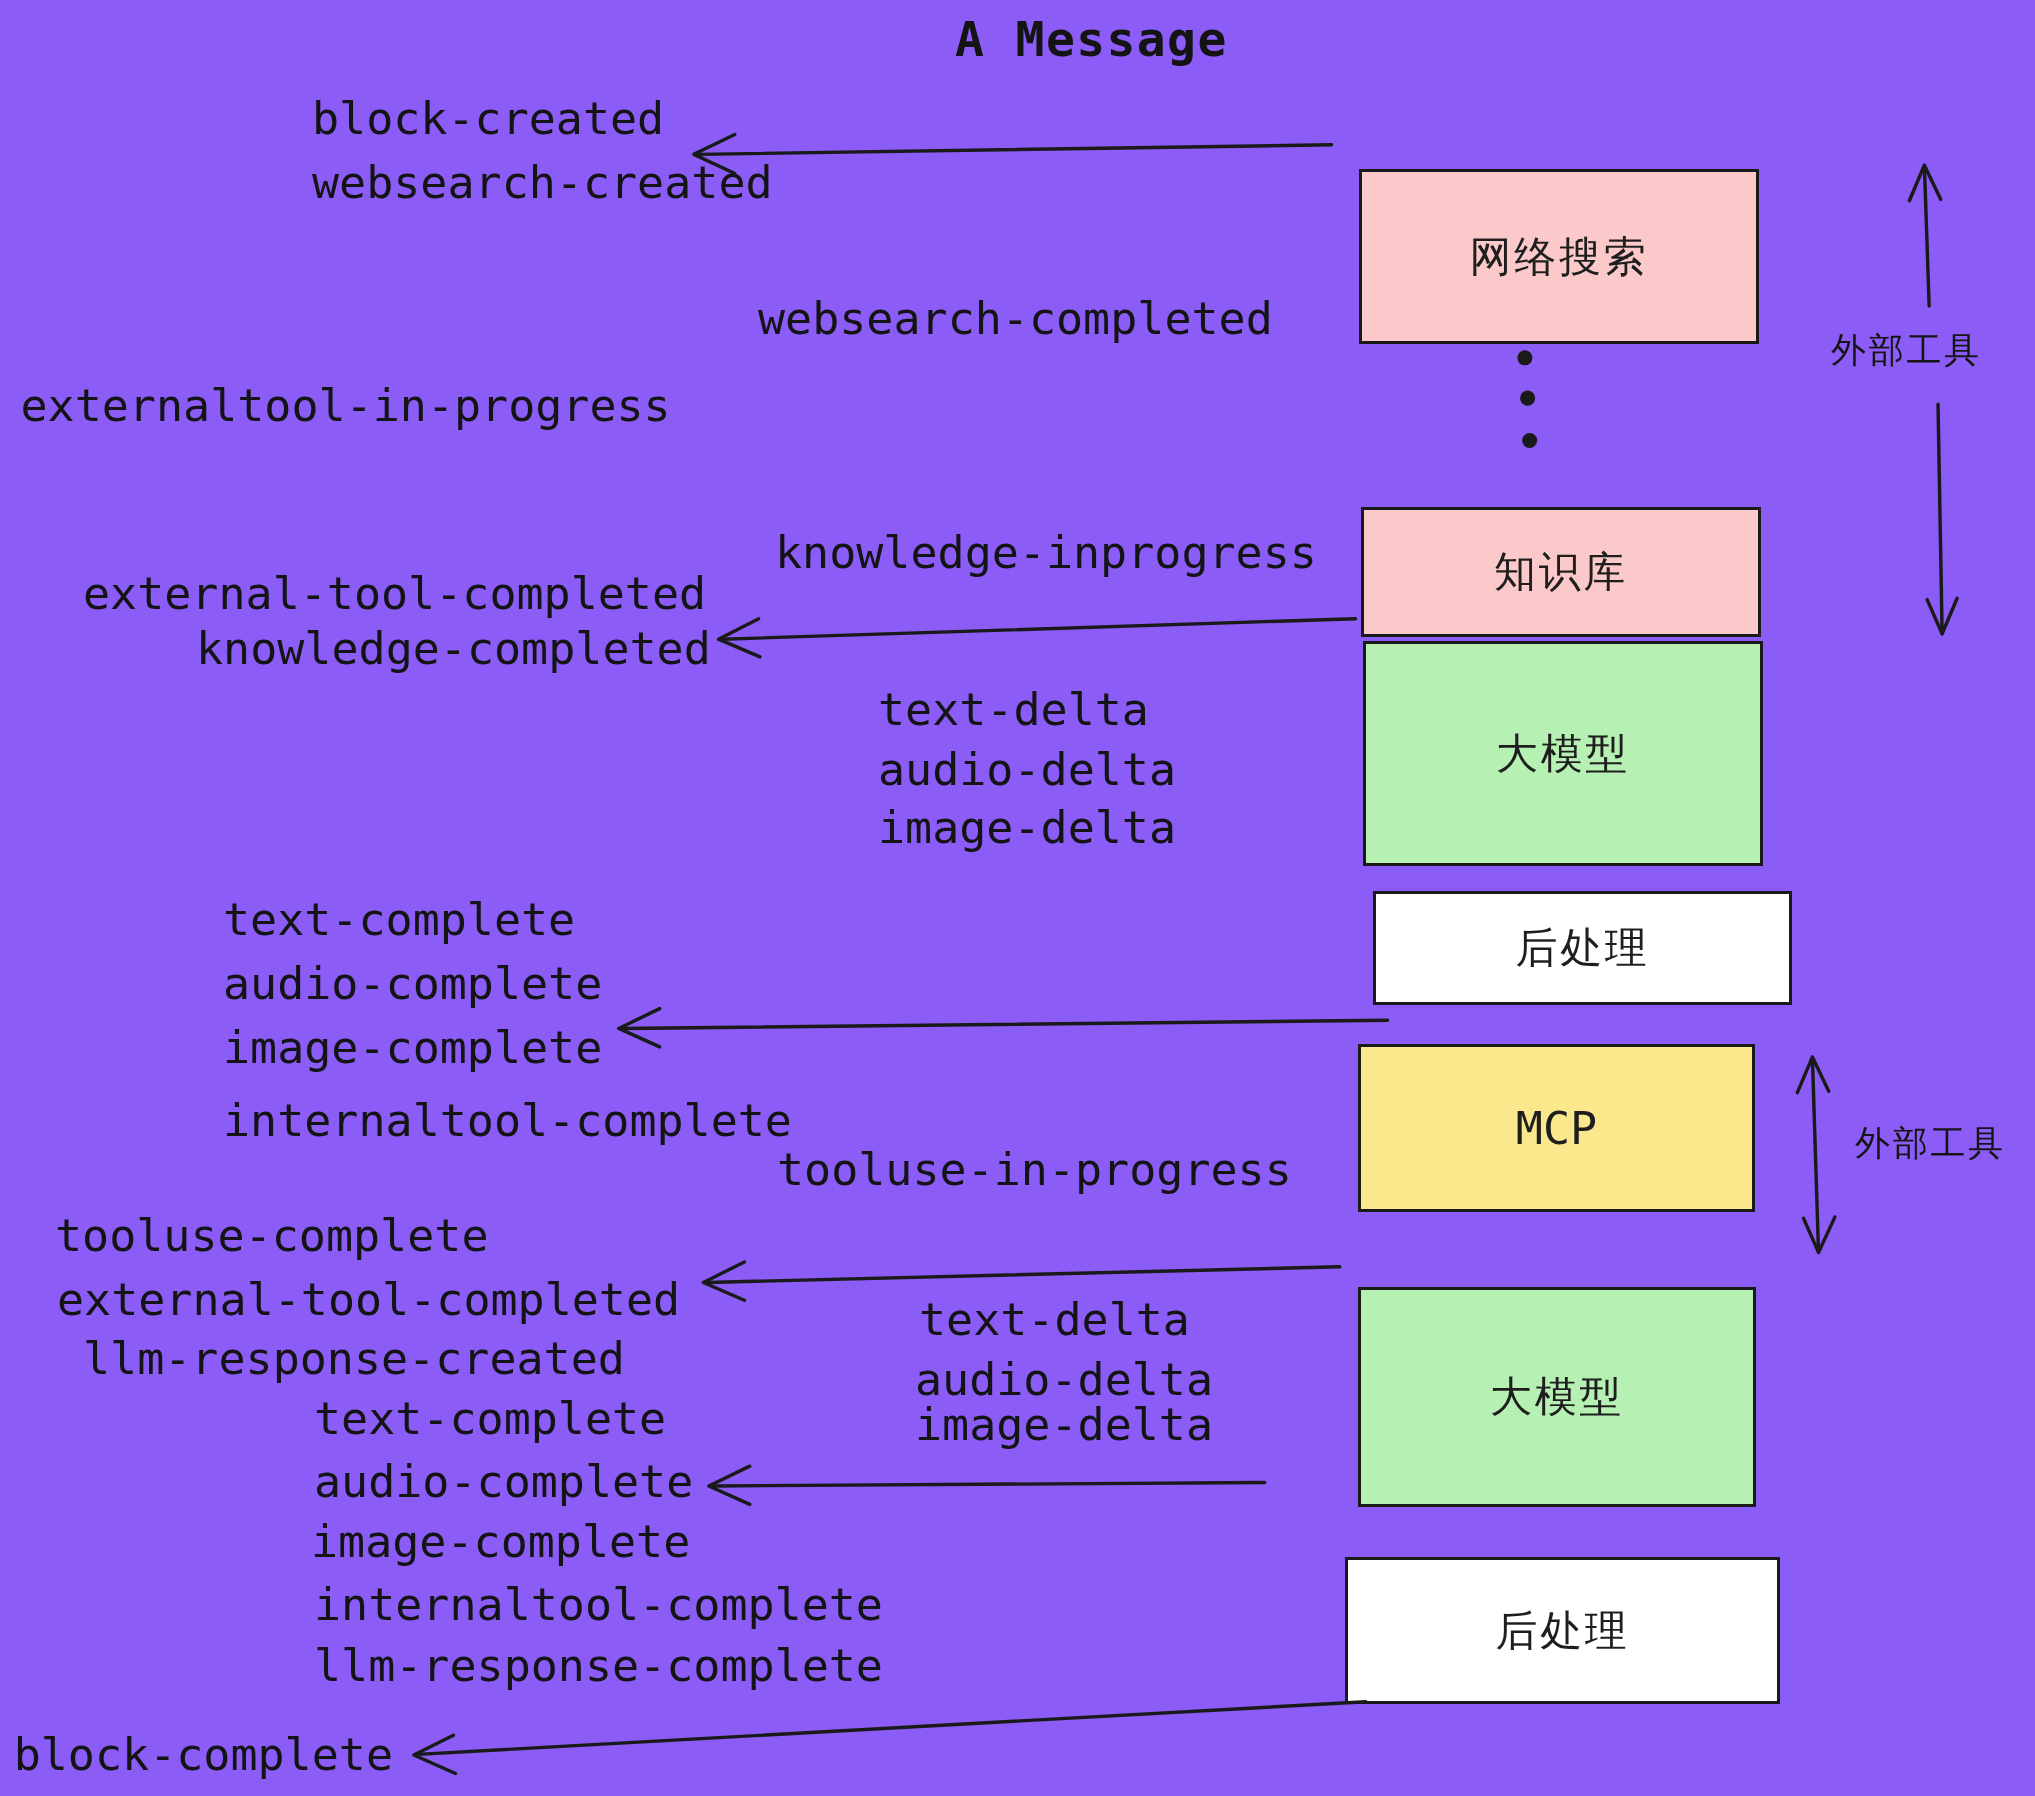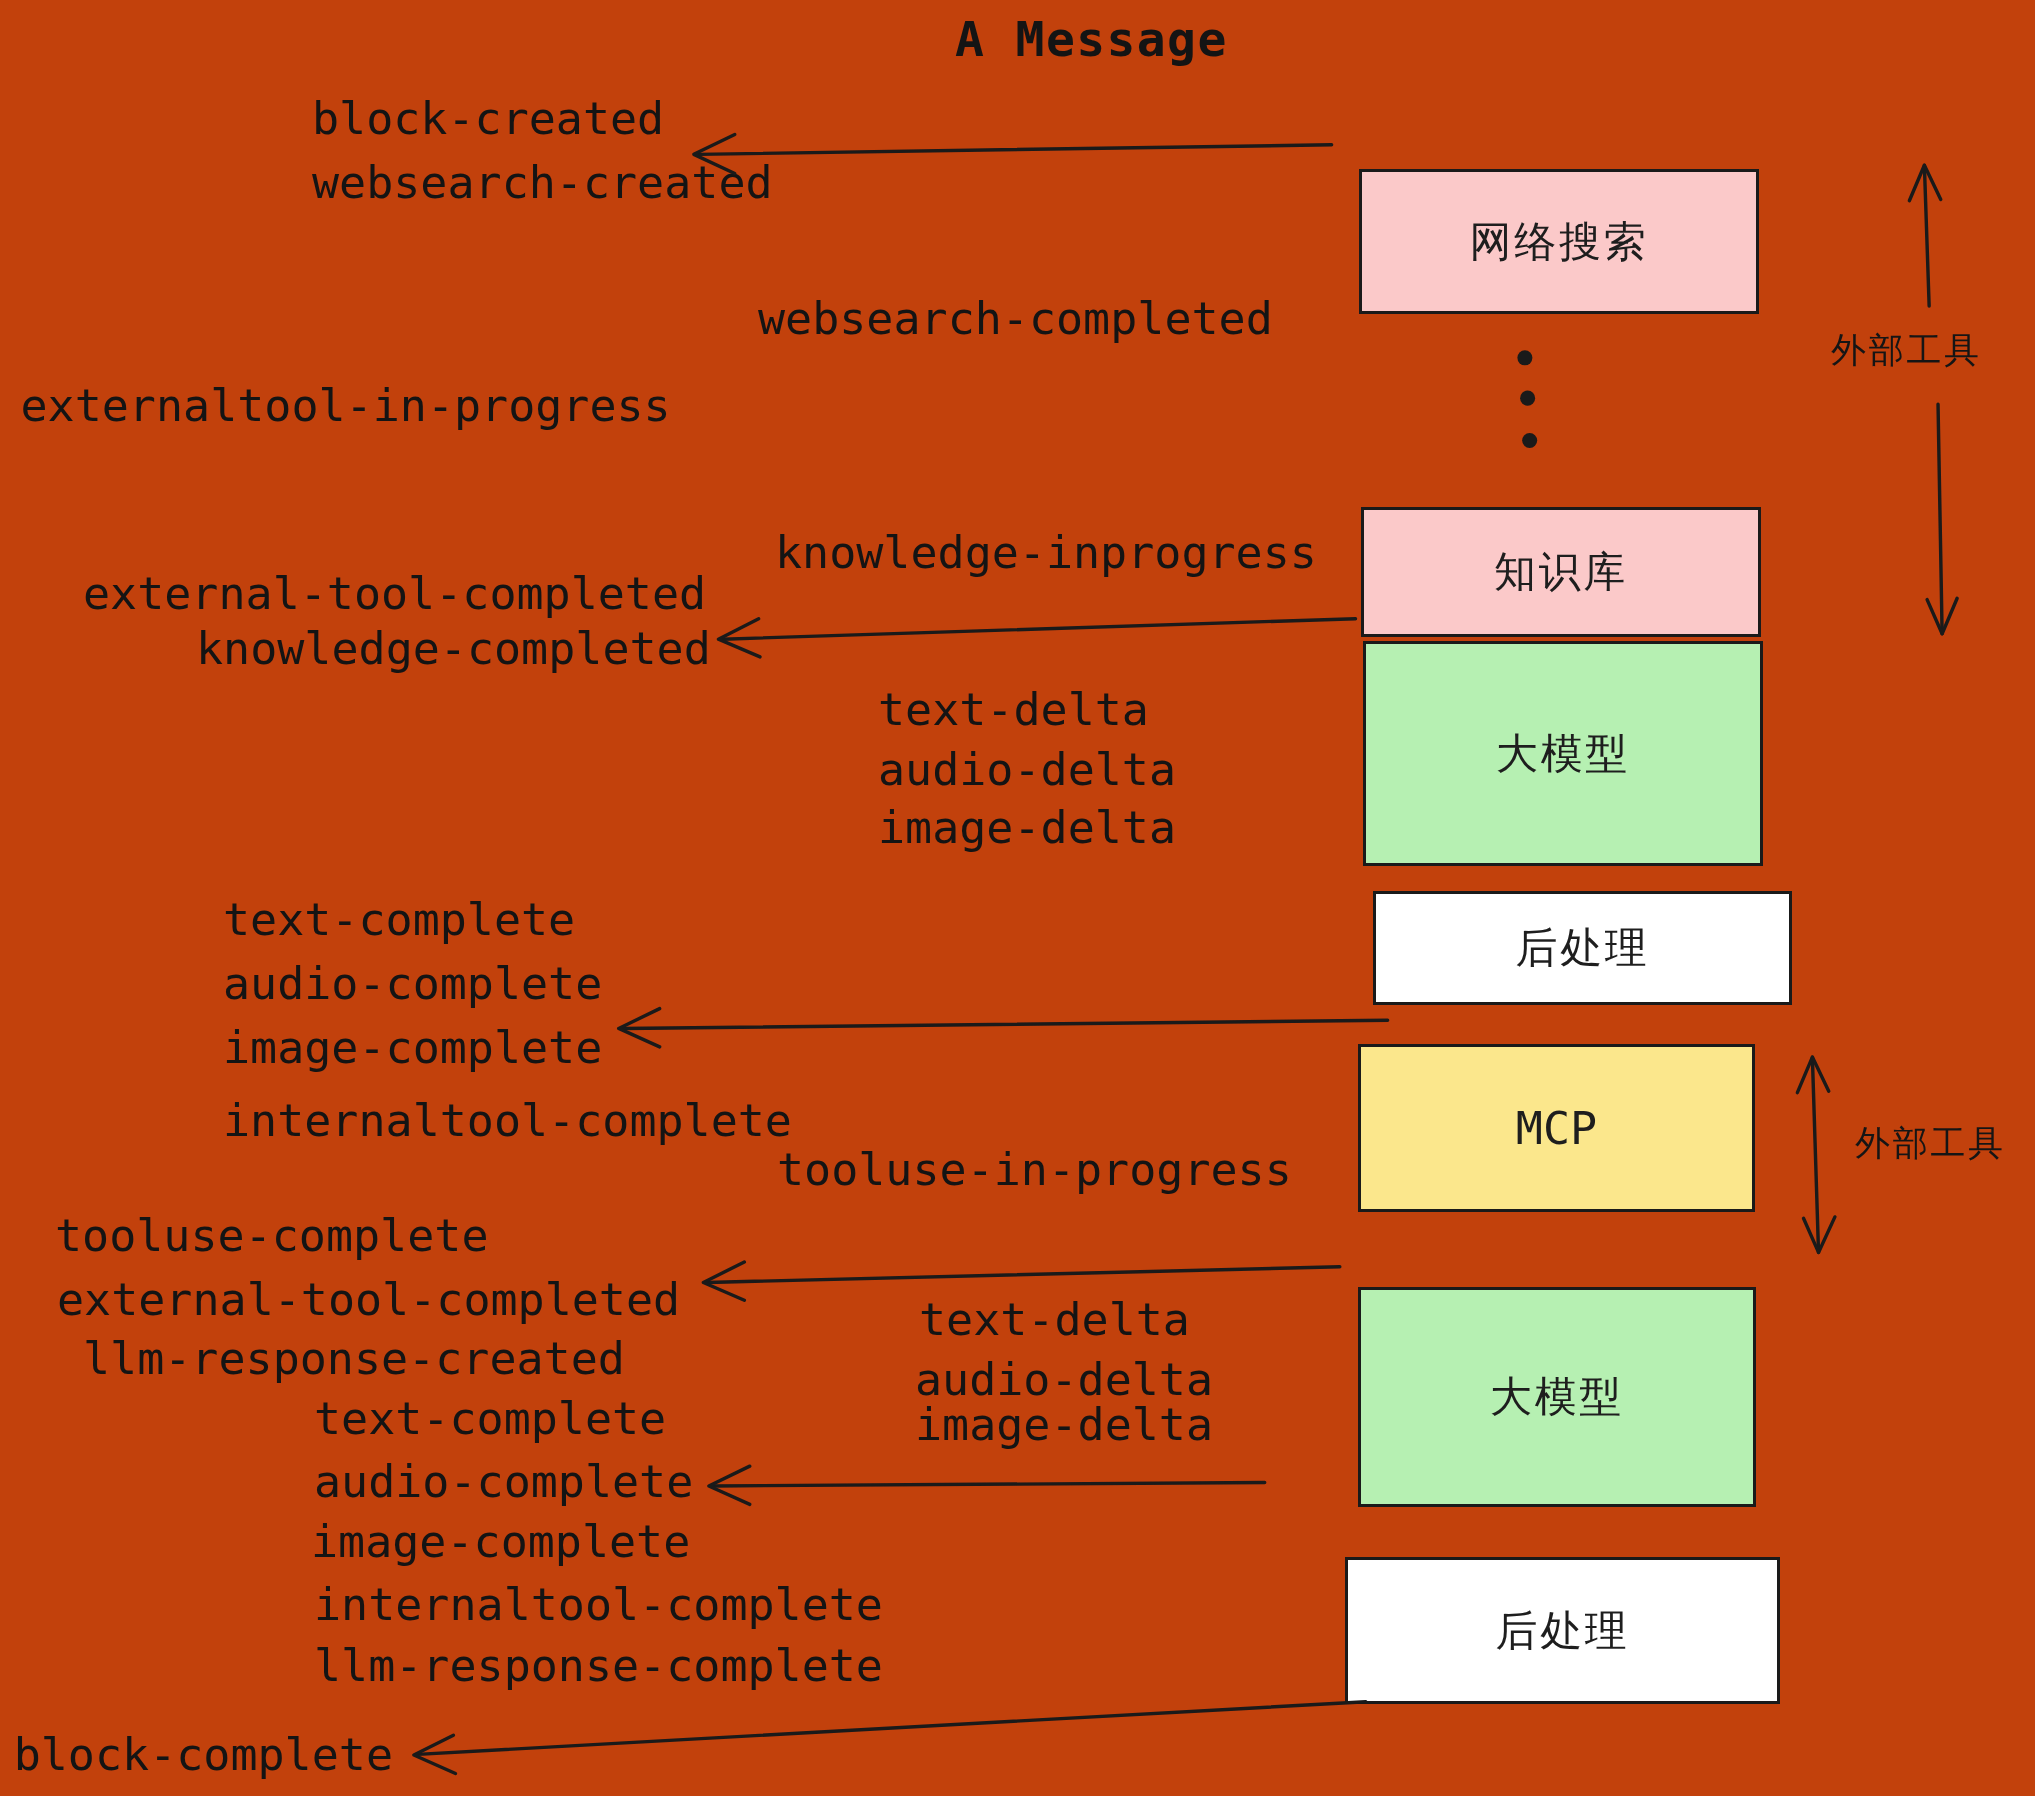--- a/index.html
+++ b/index.html
@@ -1,16 +1,16 @@
 <!DOCTYPE html>
 <html style="font-size:11px"><head>
 <meta charset="utf-8">
 <style>
   html,body{margin:0;padding:0;background:#ffffff;}
-  #stage{position:relative;width:2035px;height:1796px;background:#c2410c;overflow:hidden;
+  #stage{position:relative;width:2035px;height:1796px;background:#8b5cf6;overflow:hidden;
          font-family:"DejaVu Sans Mono","Liberation Mono",monospace;color:#141414;}
   .title{position:absolute;font-size:48px;line-height:51px;font-weight:bold;letter-spacing:1.4px;white-space:nowrap;}
   .ev{position:absolute;font-size:45px;line-height:56px;white-space:nowrap;font-weight:500;}
   .box{position:absolute;border:3.4px solid #1a1a1a;display:flex;align-items:center;justify-content:center;box-sizing:border-box;}
   .box .zh{font-family:"DejaVu Sans","Liberation Sans",sans-serif;font-size:42px;letter-spacing:2.7px;color:#1e1e1e;}
   .box .mono{font-size:45px;font-weight:500;color:#1e1e1e;}
   .pink{background:#fbc9c9;}
   .green{background:#b6f0b2;}
   .yellow{background:#fbe78c;}
   .white{background:#ffffff;}
@@ -49,21 +49,21 @@
   <div class="ev" style="left:758px;top:259px;margin-top:32px;">websearch-completed</div>
   <div class="ev" style="left:775px;top:525px;">knowledge-inprogress</div>
   <div class="ev" style="left:878px;top:682px;">text-delta</div>
   <div class="ev" style="left:878px;top:742px;">audio-delta</div>
   <div class="ev" style="left:878px;top:800px;">image-delta</div>
   <div class="ev" style="left:777px;top:1142px;">tooluse-in-progress</div>
   <div class="ev" style="left:919px;top:1292px;">text-delta</div>
   <div class="ev" style="left:915px;top:1352px;">audio-delta</div>
   <div class="ev" style="left:915px;top:1397px;">image-delta</div>
 
-  <div class="box pink" style="left:1359px;top:169px;width:400px;height:145px;">
+  <div class="box pink" style="left:1359px;top:169px;width:400px;height:175px;">
       <span class="zh">网络搜索</span>
     </div>
   <div class="box pink" style="left:1361px;top:507px;width:400px;height:130px;">
       <span class="zh">知识库</span>
     </div>
   <div class="box green" style="left:1363px;top:641px;width:400px;height:225px;">
       <span class="zh">大模型</span>
     </div>
   <div class="box white" style="left:1373px;top:891px;width:419px;height:114px;">
       <span class="zh">后处理</span>

